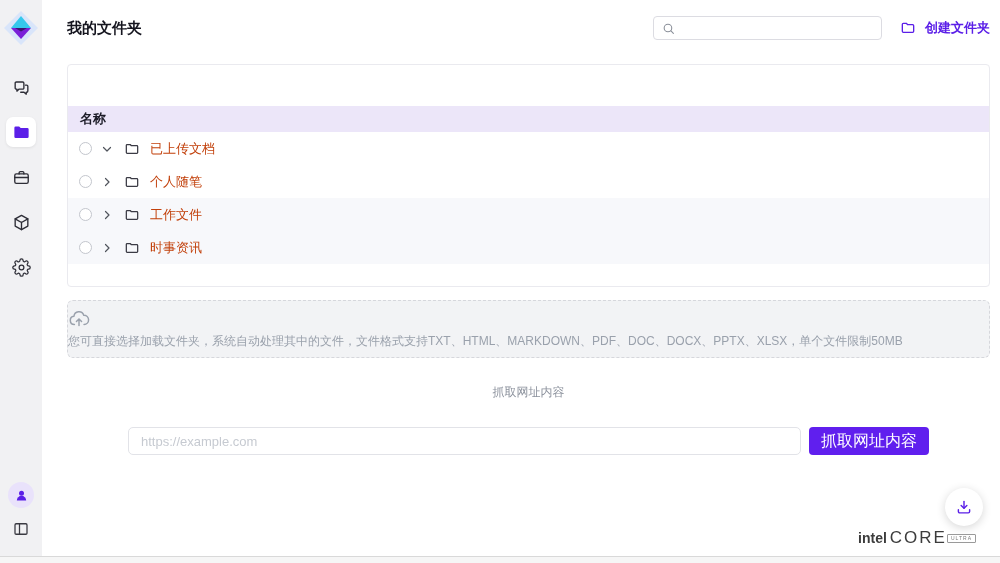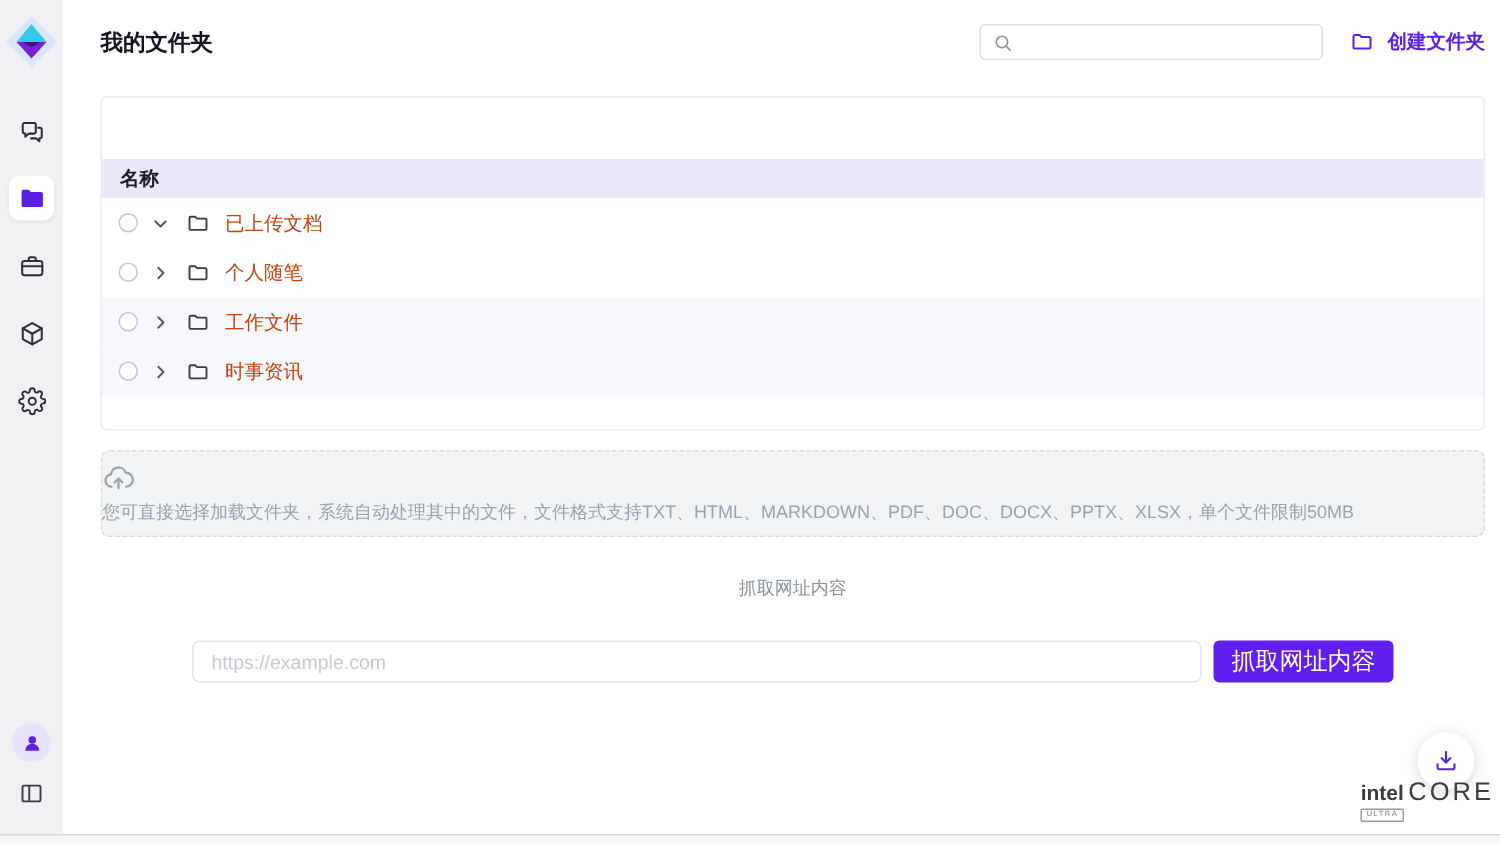--- a/index.html
+++ b/index.html
@@ -82,22 +82,22 @@
                font-family:"Liberation Sans",sans-serif; white-space:nowrap; }
 
   
   .fab { position:absolute; right:17px; bottom:30px; width:38px; height:38px;
          border-radius:50%; background:#fff; box-shadow:0 2px 10px rgba(0,0,0,.16);
          display:flex; align-items:center; justify-content:center; color:#5b1fe8;
          border:none; cursor:pointer; }
   .fab svg { width:18px; height:18px; }
 
   
-  .intel { position:absolute; right:4px; bottom:8px; display:flex;
-           flex-direction:column; align-items:flex-start; color:#3c3c3c; }
+  .intel { position:absolute; right:24px; bottom:8px; display:flex;
+           align-items:center; color:#3c3c3c; }
   .intel-line { display:flex; align-items:baseline; gap:3px; }
   .intel-word { font-size:14px; font-weight:bold; letter-spacing:0; }
   .core-word { font-size:17px; letter-spacing:2px; font-weight:normal; }
   .ultra-badge { font-size:5px; letter-spacing:1px; border:1px solid #9a9a9a;
                  color:#7a7a7a; padding:0 3px; border-radius:1px; margin-top:1px;
                  text-transform:uppercase; line-height:7px; }
 </style>
 </head>
 <body>
 

